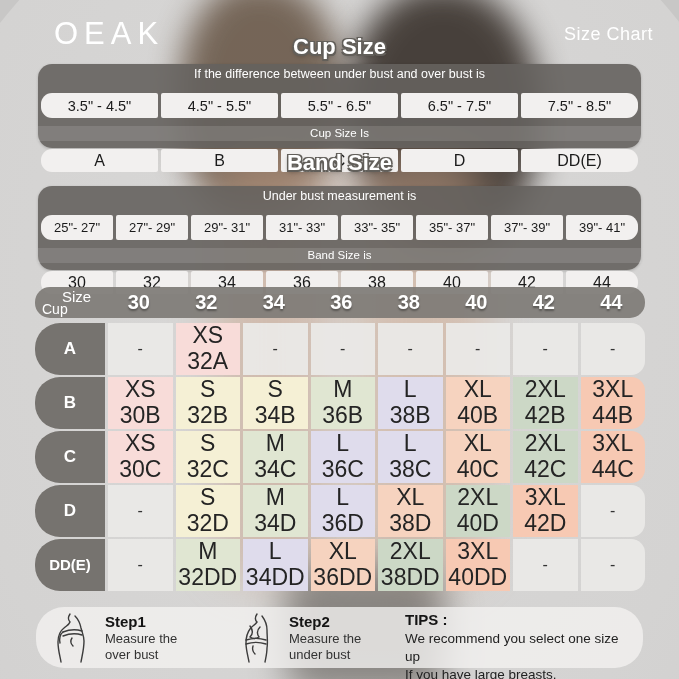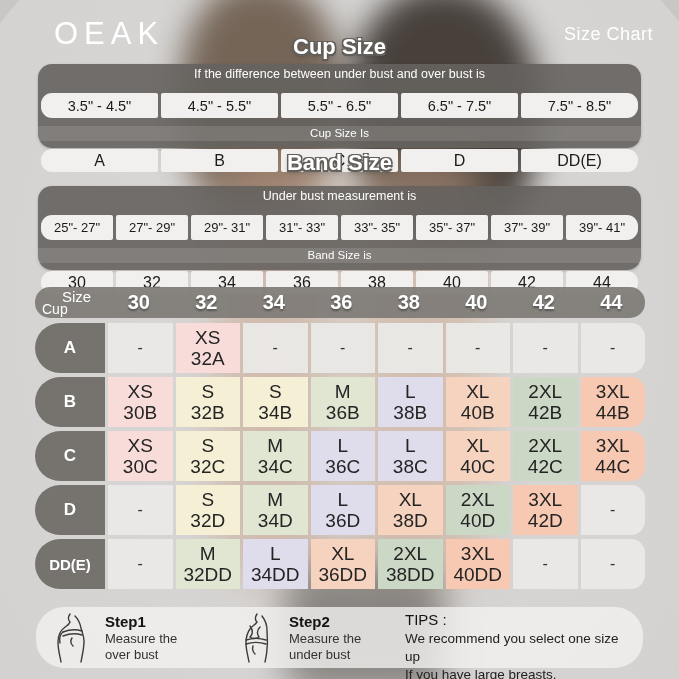--- a/index.html
+++ b/index.html
@@ -54,36 +54,36 @@
   .corner-cup{position:absolute;bottom:1px;left:7px;font-size:14px;color:#fff;}
   .colhead{text-align:center;font-size:20px;font-weight:bold;color:#fff;
     text-shadow:0 1.5px 2px rgba(0,0,0,.35);}
 
   .matrix-body{position:absolute;left:35px;right:34px;top:323px;}
   .mrow{display:grid;grid-template-columns:70px repeat(8,1fr);column-gap:3px;height:50px;margin-bottom:4px;}
   .rlabel{background:rgba(113,110,106,.96);border-radius:25px 0 0 25px;color:#fff;font-weight:bold;
     font-size:17px;display:flex;align-items:center;justify-content:center;}
   .rlabel.small{font-size:15px;}
   .mcell{background:rgba(235,233,231,.93);display:flex;flex-direction:column;align-items:center;
-    justify-content:center;font-size:19px;color:#242424;line-height:1.12;}
+    justify-content:center;font-size:23px;color:#242424;line-height:1.12;}
   .mrow .mcell:last-child{border-radius:0 14px 14px 0;}
   .mcell.empty{font-size:16px;color:#333;}
   .cell-size,.cell-code{display:block;}
 
   
   .footer-panel{position:absolute;left:36px;right:36px;top:607px;height:61px;
     background:rgba(243,242,241,.78);border-radius:28px;display:flex;align-items:center;
     padding:0 13px;box-sizing:border-box;}
   .step-icon{width:46px;height:52px;flex:0 0 auto;margin-right:10px;}
   .step-block{width:102px;flex:0 0 auto;}
   .step-label{font-size:15px;font-weight:bold;color:#141414;margin-bottom:1px;}
   .step-desc{font-size:13px;color:#333;line-height:1.22;width:92px;}
   .gap{width:26px;flex:0 0 auto;}
   .tips-block{margin-left:14px;}
-  .tips-label{font-size:15px;font-weight:normal;color:#141414;margin-bottom:2px;margin-top:20px;}
+  .tips-label{font-size:15px;font-weight:bold;color:#141414;margin-bottom:2px;margin-top:20px;}
   .tips-line{font-size:13.5px;color:#222;line-height:1.35;}
 </style>
 </head>
 <body>
 
 <div class="page">
 
   <div class="bg-ellipse"></div>
   <div class="blob hair-left"></div>
   <div class="blob hair-right"></div>

